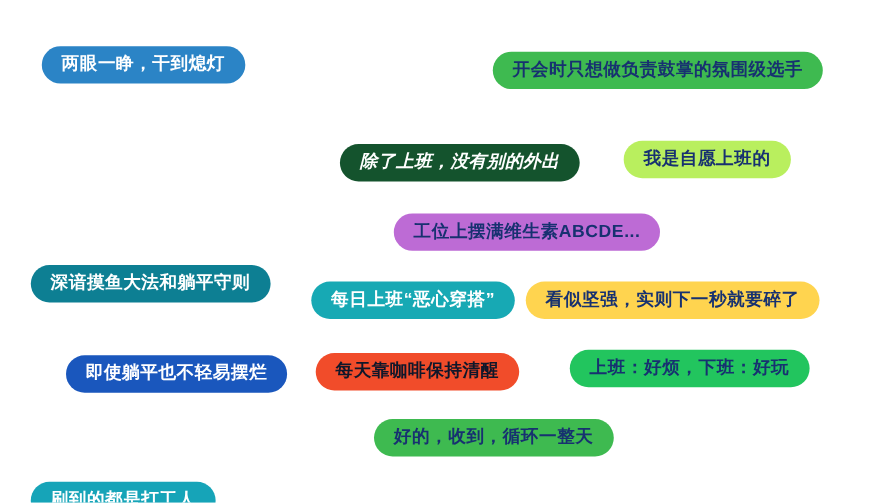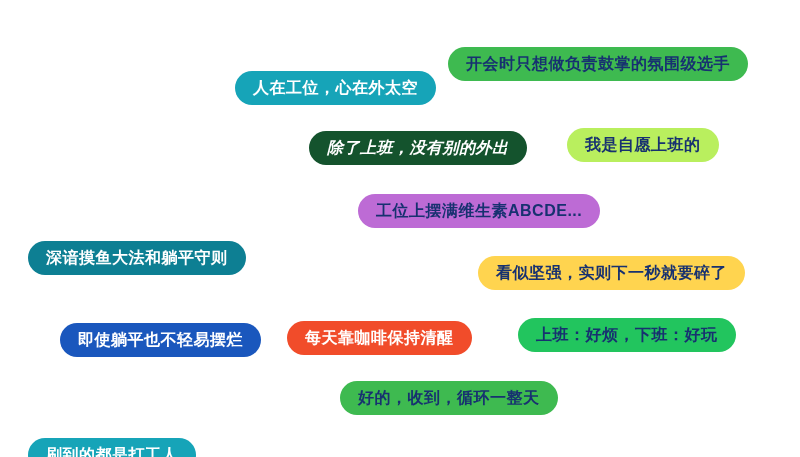--- a/index.html
+++ b/index.html
@@ -32,34 +32,35 @@
   .b3  { left: 448px; top: 47px;  background: #3eba50; color: #173170; }
   .b4  { left: 35px;  top: 123px; background: #ffbb24; color: #173170; }
   .b5  { left: 309px; top: 131px; background: #14532d; color: #ffffff; font-style: italic; }
   .b6  { left: 567px; top: 128px; background: #b9ef5e; color: #173170; }
   .b7  { left: 110px; top: 186px; background: #1565d9; color: #ffffff; }
   .b8  { left: 358px; top: 194px; background: #bd6bd5; color: #173170; }
   .b9  { left: 28px;  top: 241px; background: #0d7f93; color: #ffffff; }
   .b10 { left: 283px; top: 256px; background: #17a9b4; color: #ffffff; }
   .b11 { left: 478px; top: 256px; background: #ffd44f; color: #173170; }
   .b12 { left: 60px;  top: 323px; background: #1a57bd; color: #ffffff; }
-  .b13 { left: 287px; top: 321px; background: #f14c2a; color: #ffffff; }
+  .b13 { left: 287px; top: 321px; background: #f14c2a; color: #0f172a; }
   .b14 { left: 518px; top: 318px; background: #22c55e; color: #173170; }
   .b15 { left: 340px; top: 381px; background: #3eba50; color: #173170; }
   .b16 { left: 28px;  top: 438px; background: #16a4b8; color: #ffffff; }
 </style>
 </head>
 <body>
 
 <div class="canvas">
-  <div class="bubble b2">人在工位，心在外太空</div>
+  <div class="bubble b1">两眼一睁，干到熄灯</div>
   <div class="bubble b3">开会时只想做负责鼓掌的氛围级选手</div>
   <div class="bubble b5">除了上班，没有别的外出</div>
   <div class="bubble b6">我是自愿上班的</div>
   <div class="bubble b8">工位上摆满维生素ABCDE...</div>
   <div class="bubble b9">深谙摸鱼大法和躺平守则</div>
+  <div class="bubble b10">每日上班“恶心穿搭”</div>
   <div class="bubble b11">看似坚强，实则下一秒就要碎了</div>
   <div class="bubble b12">即使躺平也不轻易摆烂</div>
   <div class="bubble b13">每天靠咖啡保持清醒</div>
   <div class="bubble b14">上班：好烦，下班：好玩</div>
   <div class="bubble b15">好的，收到，循环一整天</div>
   <div class="bubble b16">刷到的都是打工人</div>
 </div>
 
 </body></html>

